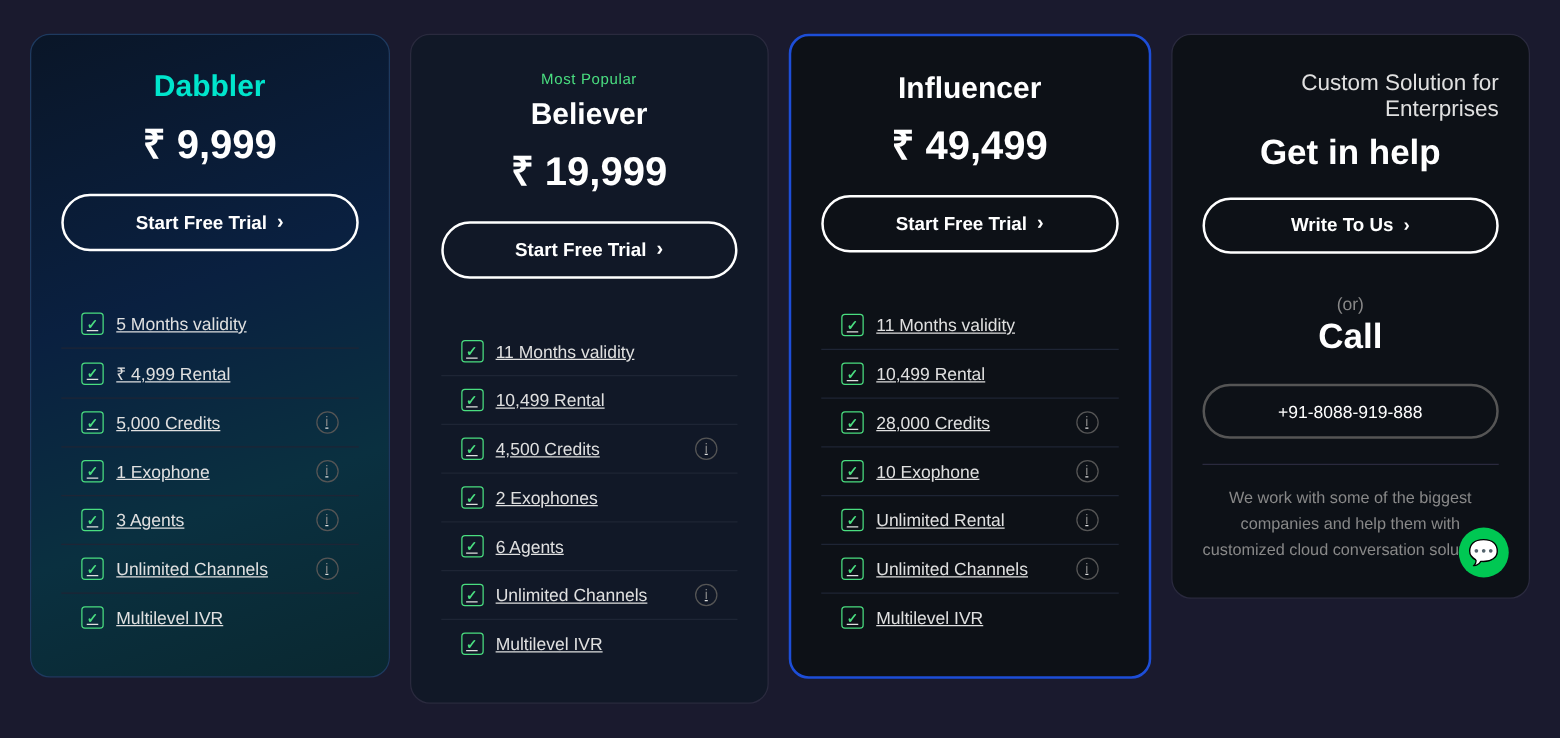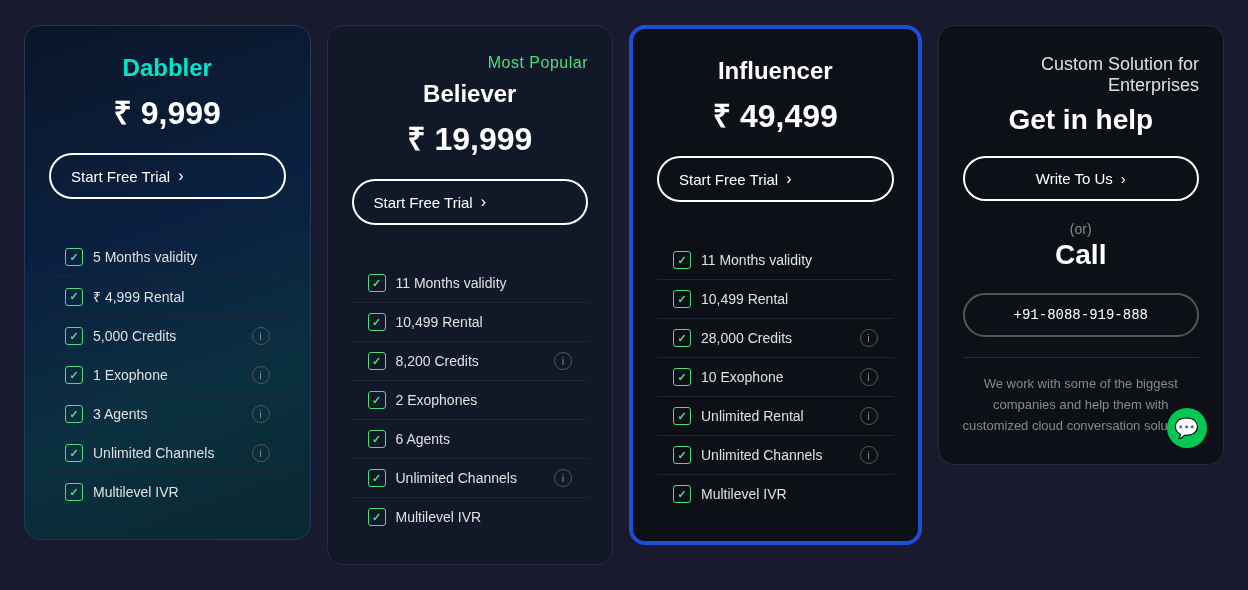--- a/index.html
+++ b/index.html
@@ -32,30 +32,30 @@
     .card-dabbler {
       background: linear-gradient(160deg, #0a1628 0%, #0a2040 40%, #0a3040 70%, #0a2830 100%);
       border: 1px solid #1e3a5f;
     }
     .card-believer {
       background: #111827;
       border: 1px solid #2a2a3e;
     }
     .card-influencer {
       background: #0d1117;
-      border: 4px solid #1d4ed8;
+      border: 2px solid #1d4ed8;
     }
     .card-enterprise {
       background: #0d1117;
       border: 1px solid #2a2a3e;
     }
     .most-popular-badge {
-      text-align: right;
+      text-align: center;
       color: #4ade80;
-      font-size: 16px;
+      font-size: 12px;
       margin-bottom: 8px;
       letter-spacing: 0.5px;
     }
     .plan-name {
       font-size: 24px;
       font-weight: 600;
       text-align: center;
       margin-bottom: 8px;
       color: #fff;
     }
@@ -65,79 +65,80 @@
     .price {
       font-size: 32px;
       font-weight: 700;
       text-align: center;
       margin-bottom: 20px;
       color: #fff;
     }
     .btn-trial {
       display: flex;
       align-items: center;
+      justify-content: center;
       gap: 8px;
       width: 100%;
       padding: 12px 20px;
       border-radius: 30px;
       border: 2px solid #fff;
       background: transparent;
       color: #fff;
       font-size: 15px;
-      font-weight: 400;
+      font-weight: 700;
       cursor: pointer;
       margin-bottom: 39px;
     }
     .btn-trial .arrow {
       font-size: 16px;
     }
     .btn-write {
       display: flex;
       align-items: center;
       justify-content: center;
       gap: 8px;
       width: 100%;
       padding: 12px 20px;
       border-radius: 30px;
       border: 2px solid #fff;
       background: transparent;
       color: #fff;
       font-size: 15px;
-      font-weight: 400;
+      font-weight: 700;
       cursor: pointer;
-      margin-bottom: 20px;
+      margin-bottom: 32px;
     }
     .btn-call {
       display: flex;
       align-items: center;
       justify-content: center;
       gap: 8px;
       width: 100%;
       padding: 12px 20px;
       border-radius: 30px;
       border: 2px solid #555;
       background: transparent;
       color: #fff;
       font-size: 14px;
       font-weight: 500;
       cursor: pointer;
       margin-bottom: 20px;
-      font-family: Liberation Mono, monospace;
     }
     .features-list {
       list-style: none;
     }
     .features-list li {
       display: flex;
       align-items: flex-end;
       justify-content: space-between;
       padding: 10px 16px;
       border-bottom: 1px solid #1e2535;
       font-size: 14px;
       color: #e0e0e0;
+      text-decoration: underline;
     }
     .features-list li:last-child {
       border-bottom: none;
     }
     .feature-left {
       display: flex;
       align-items: center;
       gap: 10px;
     }
     .check-icon {
@@ -301,21 +302,21 @@
         </li>
       <li>
           <span class="feature-left">
             <span class="check-icon"></span>
             <span>10,499 Rental</span>
           </span>
         </li>
       <li>
           <span class="feature-left">
             <span class="check-icon"></span>
-            <span>8,200 Credits</span>
+            <span>4,500 Credits</span>
           </span>
           <span class="info-icon">i</span>
         </li>
       <li>
           <span class="feature-left">
             <span class="check-icon"></span>
             <span>2 Exophones</span>
           </span>
         </li>
       <li>

